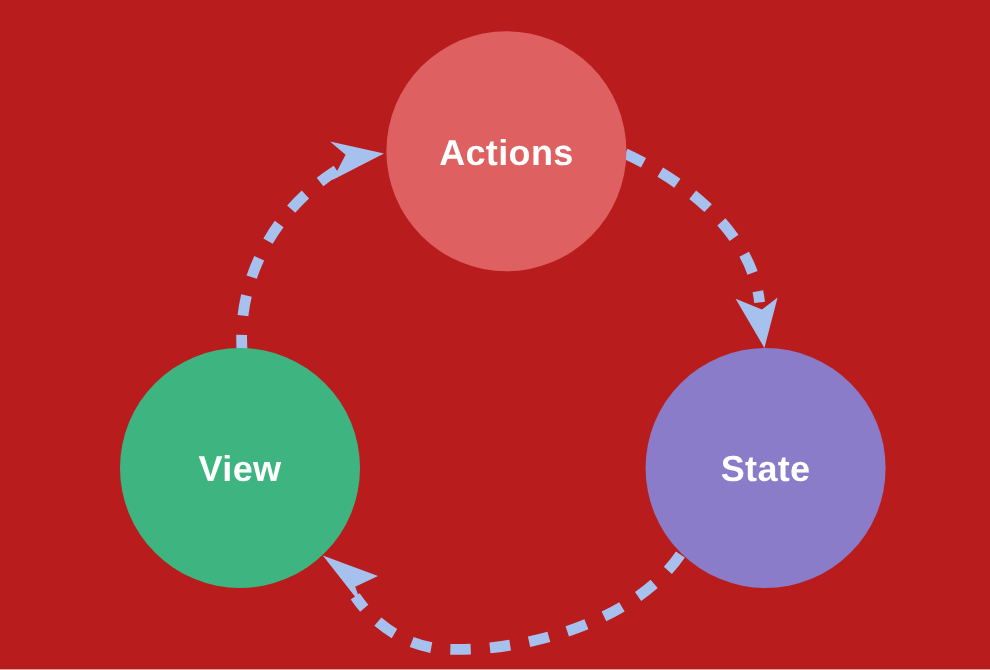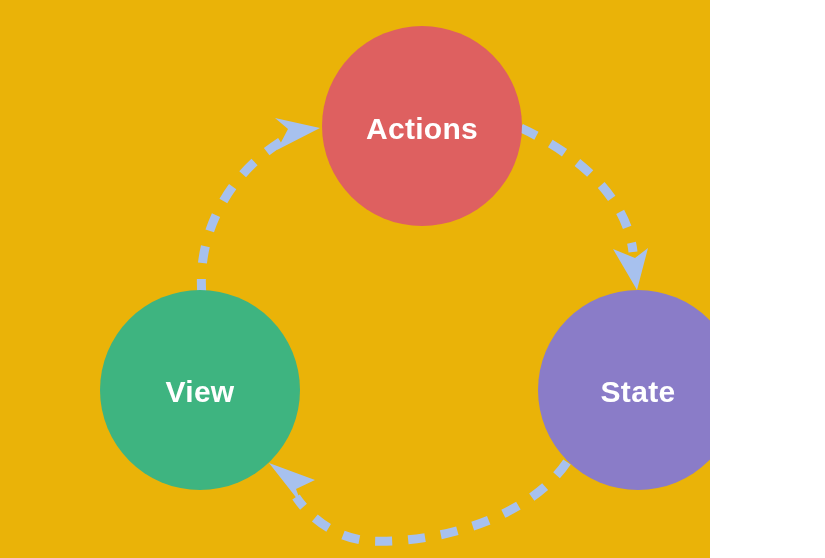--- a/index.html
+++ b/index.html
@@ -6,23 +6,23 @@
   html, body {
     margin: 0;
     padding: 0;
     background: #ffffff;
   }
   body {
     font-family: "Liberation Sans", "DejaVu Sans", sans-serif;
   }
   #diagram-canvas {
     position: relative;
-    width: 710px;
+    width: 825px;
     height: 558px;
-    background: #eab308;
+    background: #b91c1c;
     overflow: hidden;
   }
   #flow-svg {
     position: absolute;
     left: 0;
     top: 0;
     width: 825px;
     height: 558px;
     display: block;
   }

